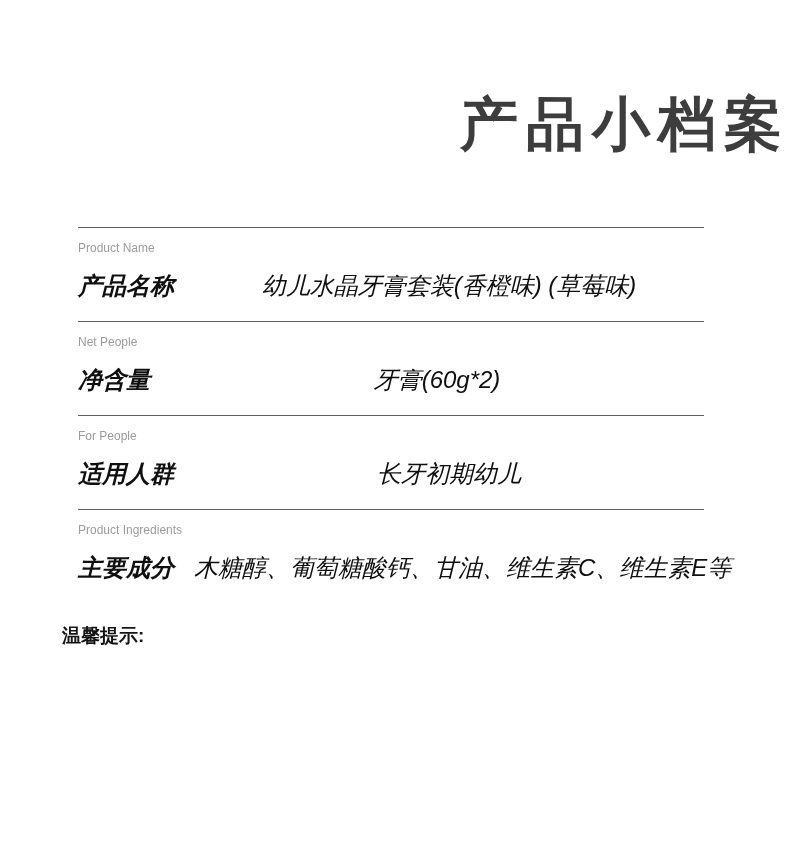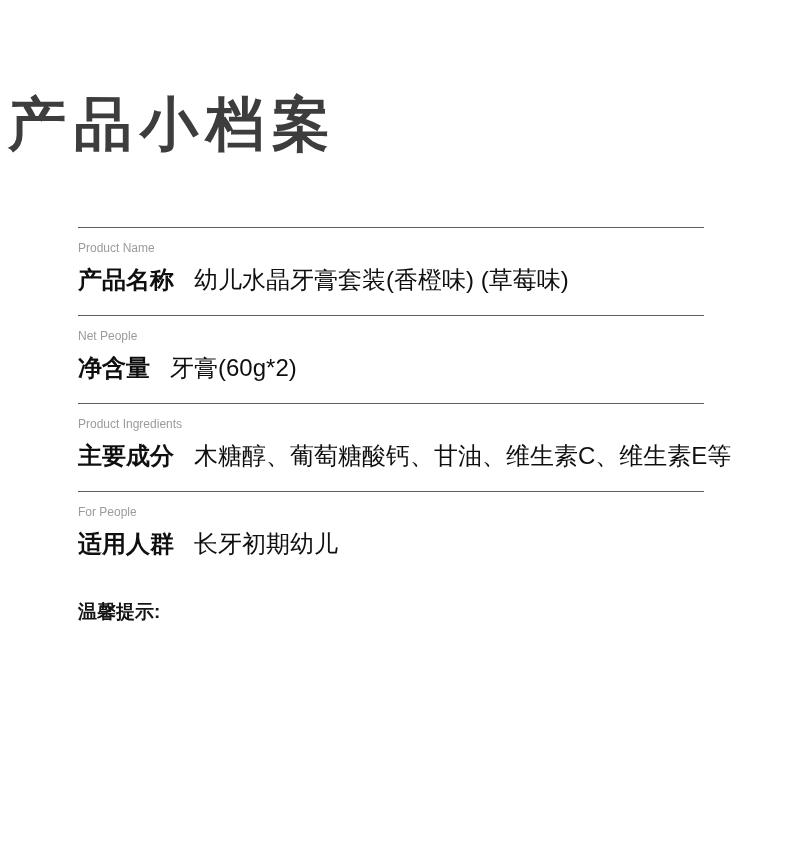--- a/index.html
+++ b/index.html
@@ -16,63 +16,64 @@
     height: 848px;
     background: #ffffff;
     position: relative;
   }
   .title {
     margin-top: 88px;
     font-size: 58px;
     line-height: 72px;
     font-weight: 600;
     color: #3d3d3d;
-    text-align: left;
+    text-align: right;
     letter-spacing: 8px;
     padding-left: 8px; 
     white-space: nowrap;
   }
   .info-table {
     margin: 67px 86px 0 78px;
   }
   .info-row {
     border-top: 1px solid #5e5e5e;
     padding: 9px 0 19px 0;
   }
   .label-en {
     font-size: 12px;
     line-height: 22px;
     color: #9b9b9b;
     font-weight: 400;
   }
   .row-line {
-    margin-top: 5px;
+    margin-top: 11px;
     display: flex;
     justify-content: space-between;
     align-items: baseline;
     line-height: 32px;
+    font-style: italic;
   }
   .label-zh {
     font-size: 24px;
     font-weight: 700;
     color: #0f0f0f;
     white-space: nowrap;
     flex: 0 0 auto;
   }
   .value {
     font-size: 24px;
     font-weight: 500;
     color: #0f0f0f;
-    text-align: left;
+    text-align: center;
     flex: 1 1 auto;
     padding-left: 20px;
     white-space: nowrap;
   }
   .tips {
-    margin: 20px 86px 0 78px;
+    margin: 20px 86px 0 62px;
     color: #1f1f1f;
   }
   .tips-heading {
     font-size: 19px;
     font-weight: 700;
     line-height: 26px;
     margin-bottom: 22px;
     color: #141414;
   }
   .tip {
@@ -102,32 +103,32 @@
 
     <div class="info-row">
       <div class="label-en">Net People</div>
       <div class="row-line">
         <span class="label-zh">净含量</span>
         <span class="value">牙膏(60g*2)</span>
       </div>
     </div>
 
     <div class="info-row">
+      <div class="label-en">For People</div>
+      <div class="row-line">
+        <span class="label-zh">适用人群</span>
+        <span class="value">长牙初期幼儿</span>
+      </div>
+    </div>
+
+    <div class="info-row">
       <div class="label-en">Product Ingredients</div>
       <div class="row-line">
         <span class="label-zh">主要成分</span>
         <span class="value">木糖醇、葡萄糖酸钙、甘油、维生素C、维生素E等</span>
-      </div>
-    </div>
-
-    <div class="info-row">
-      <div class="label-en">For People</div>
-      <div class="row-line">
-        <span class="label-zh">适用人群</span>
-        <span class="value">长牙初期幼儿</span>
       </div>
     </div>
 
   </div>
 
   <div class="tips">
     <div class="tips-heading">温馨提示:</div>
   </div>
 
 </div>

